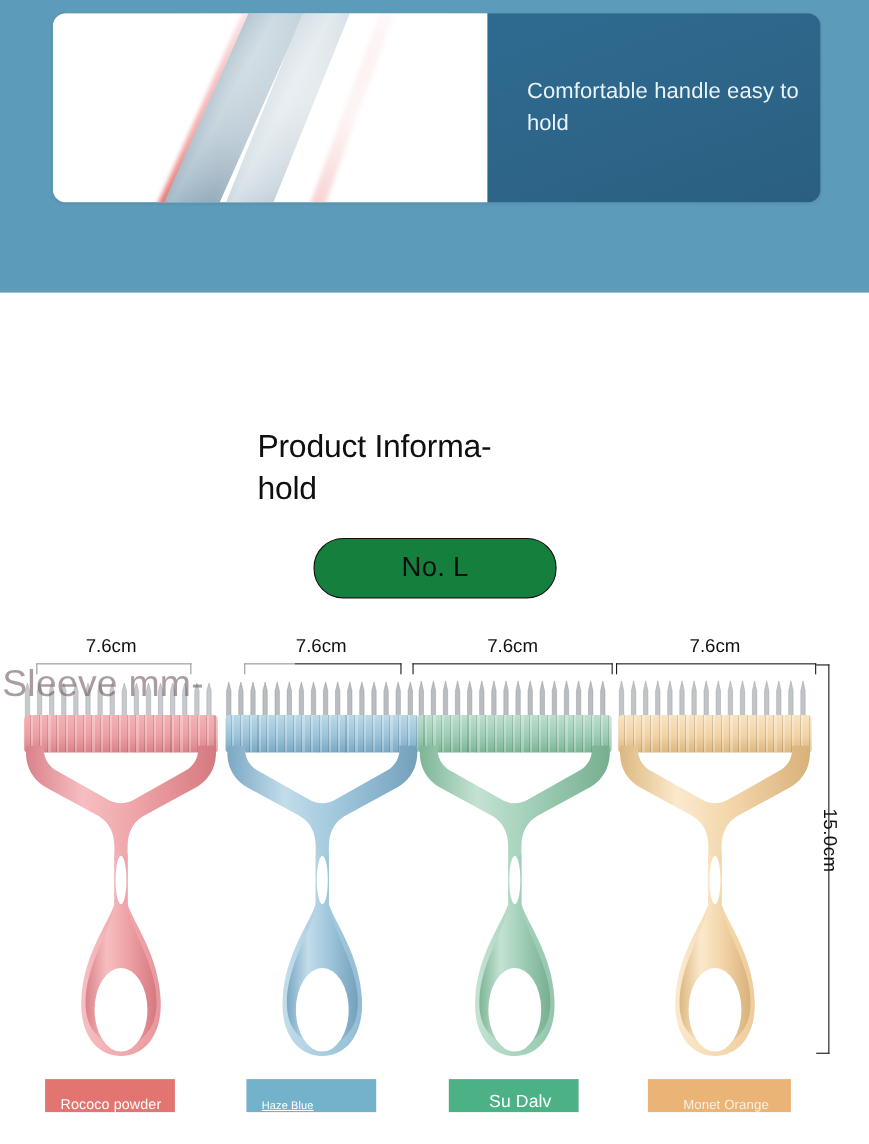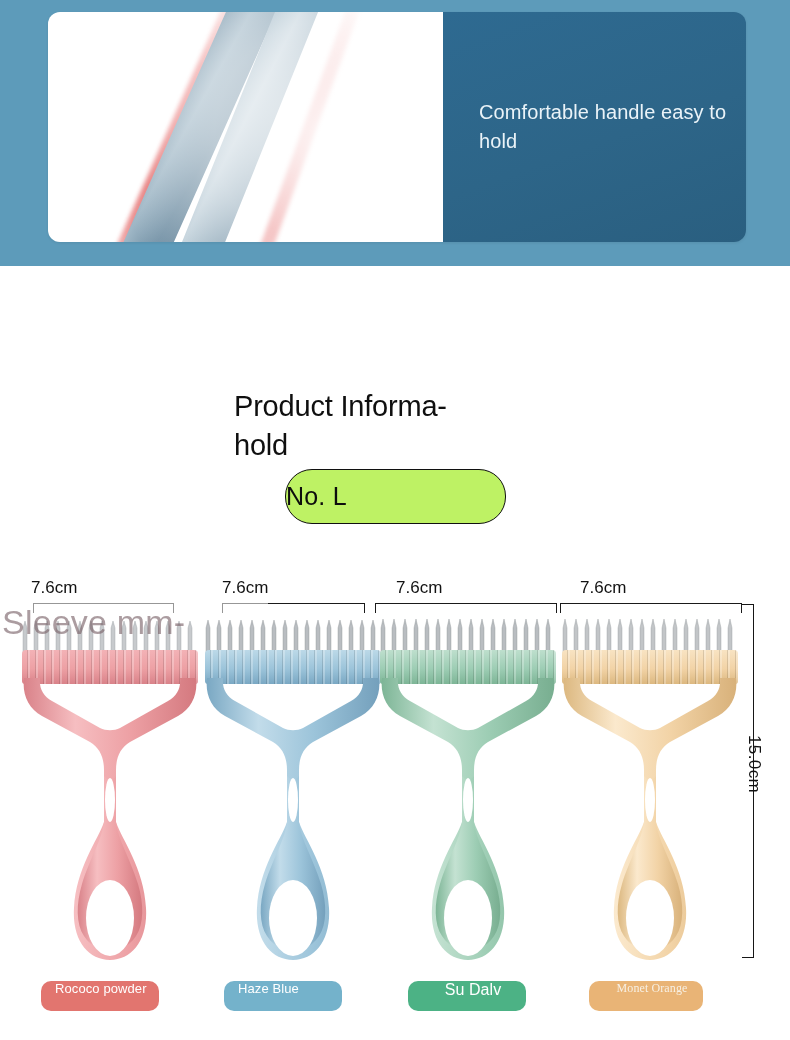--- a/index.html
+++ b/index.html
@@ -10,21 +10,21 @@
     overflow:hidden;
     position:relative;
   }
 
   
   .banner{
     position:absolute;left:0;top:0;width:790px;height:266px;
     background:#5d9bba;
   }
   .banner-card{
-    position:absolute;left:48px;top:12px;width:698px;height:230px;
+    position:absolute;left:48px;top:12px;width:698px;height:172px;
     border-radius:12px;overflow:hidden;display:flex;
     box-shadow:0 1px 3px rgba(0,0,0,.08);
   }
   .banner-photo{
     position:relative;width:395px;height:100%;
     background:#ffffff;overflow:hidden;
   }
   
   .ph{position:absolute;border-radius:40px;}
   .ph-blue1{
@@ -64,33 +64,33 @@
   }
 
   
   .info-title{
     position:absolute;left:234px;top:345px;width:330px;
     font-size:29px;line-height:1.35;color:#0f0f0f;letter-spacing:-.2px;margin-top:42px;
   }
 
   
   .pill{
-    position:absolute;left:285px;top:469px;width:219px;height:53px;
+    position:absolute;left:285px;top:489px;width:219px;height:53px;
     border:1.4px solid #101010;border-radius:27px;
-    display:flex;align-items:center;justify-content:flex-start;
-    background:#bef264;
+    display:flex;align-items:center;justify-content:center;
+    background:#15803d;
   }
   .pill span{font-size:25px;color:#0d0d0d;letter-spacing:.2px;}
 
   
   .meas-row{
     position:absolute;top:578px;left:0;width:790px;height:28px;
   }
   .meas-item{
-    position:absolute;top:0;text-align:left;font-size:17px;color:#121212;
+    position:absolute;top:0;text-align:center;font-size:17px;color:#121212;
   }
   .hbracket{
     position:absolute;top:603px;height:9px;
     border-top:1.6px solid #1a1a1a;
     border-left:1.6px solid #1a1a1a;
     border-right:1.6px solid #1a1a1a;
   }
 
   
   .vbracket{
@@ -117,25 +117,24 @@
     content:"";position:absolute;inset:0;border-radius:4px;
     background:repeating-linear-gradient(90deg,
       rgba(255,255,255,.0) 0px, rgba(255,255,255,.0) 5px,
       rgba(0,0,0,.12) 5px, rgba(0,0,0,.12) 6px,
       rgba(255,255,255,.26) 6px, rgba(255,255,255,.26) 8px);
   }
   .handle{position:absolute;left:0;top:60px;width:180px;height:292px;}
 
   .color-chip{
     position:absolute;height:30px;
-    display:flex;align-items:flex-start;
+    display:flex;align-items:flex-end;
     font-size:13px;color:#ffffff;
     padding-left:14px;box-sizing:border-box;
     letter-spacing:.1px;
-    border-radius:10px;
   }
 
   
   .watermark{
     position:absolute;left:2px;top:603px;width:300px;
     font-size:34px;line-height:1.12;
     color:rgba(120,96,102,.62);
     letter-spacing:.2px;pointer-events:none;
   }
   .wm-bg{
@@ -284,21 +283,21 @@
     <path fill="url(#g2)" d="
       M84,104 C84,104 90,112 96,104 L96,150 C98,168 110,186 118,212
       C124,232 124,252 116,264 C108,276 96,280 90,280
       C84,280 72,276 64,264 C56,252 56,232 62,212
       C70,186 82,168 84,150 Z"></path>
     <ellipse cx="90" cy="246" rx="24" ry="38" fill="#ffffff"></ellipse>
     <ellipse cx="90" cy="128" rx="5" ry="22" fill="#ffffff"></ellipse>
   </svg>
 </div>
 <div class="color-chip" style="left:224px;top:981px;width:118px;background:#74b2cb;">
-  <span style="font-size:13px;">Haze Blue</span>
+  <span style="font-size:10px;text-decoration:underline;">Haze Blue</span>
 </div>
 
 <div class="brush" style="left:378px;">
   <svg class="teeth" viewBox="0 0 180 62" preserveAspectRatio="none">
     <g fill="#b9bdc1" stroke="#8d9296" stroke-width="0.4">
       <path d="M3,46 L3,16 L5,7 L7,16 L7,46 Z"></path>
       <path d="M14,46 L14,16 L16,7 L18,16 L18,46 Z"></path>
       <path d="M25,46 L25,16 L27,7 L29,16 L29,46 Z"></path>
       <path d="M36,46 L36,16 L38,7 L40,16 L40,46 Z"></path>
       <path d="M47,46 L47,16 L49,7 L51,16 L51,46 Z"></path>
@@ -385,20 +384,20 @@
       L32,29 C23,24 19,16 20,6 Z"></path>
     <path fill="url(#g4)" d="
       M84,104 C84,104 90,112 96,104 L96,150 C98,168 110,186 118,212
       C124,232 124,252 116,264 C108,276 96,280 90,280
       C84,280 72,276 64,264 C56,252 56,232 62,212
       C70,186 82,168 84,150 Z"></path>
     <ellipse cx="90" cy="246" rx="24" ry="38" fill="#ffffff"></ellipse>
     <ellipse cx="90" cy="128" rx="5" ry="22" fill="#ffffff"></ellipse>
   </svg>
 </div>
-<div class="color-chip" style="left:589px;top:981px;width:114px;background:#e9b476;justify-content:center;padding-left:12px;font-family:Liberation Serif, serif;">
+<div class="color-chip" style="left:589px;top:981px;width:130px;background:#e9b476;justify-content:center;padding-left:12px;">
   <span style="font-size:12px;color:#f7f0e4;">Monet Orange</span>
 </div>
 
 <div class="wm-bg"></div>
 <div class="watermark">
   <div>Sleeve mm-</div>
 </div>
 
 </body></html>

